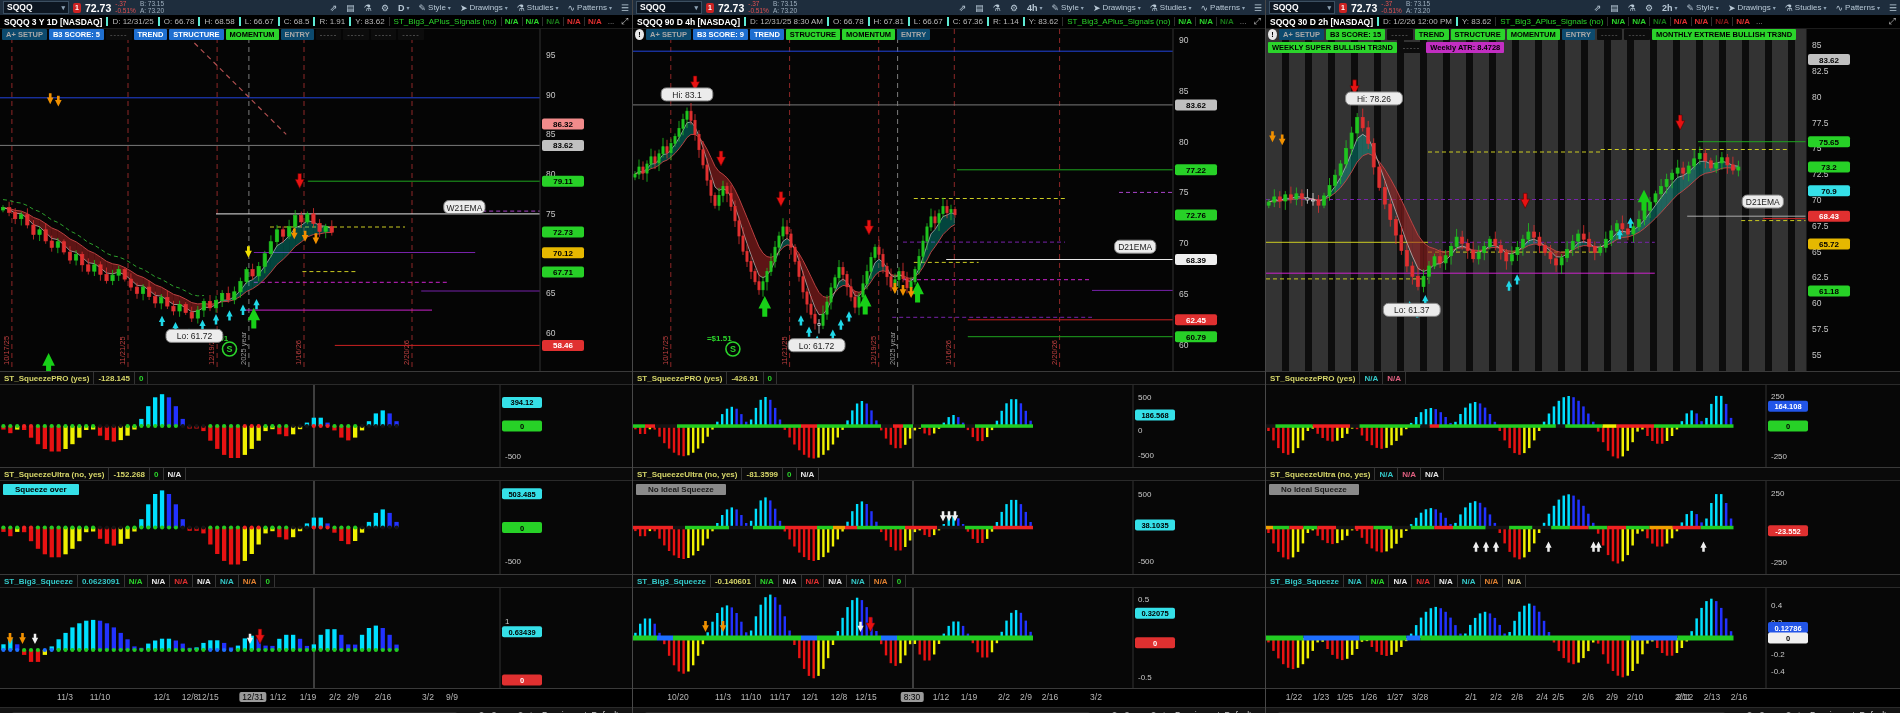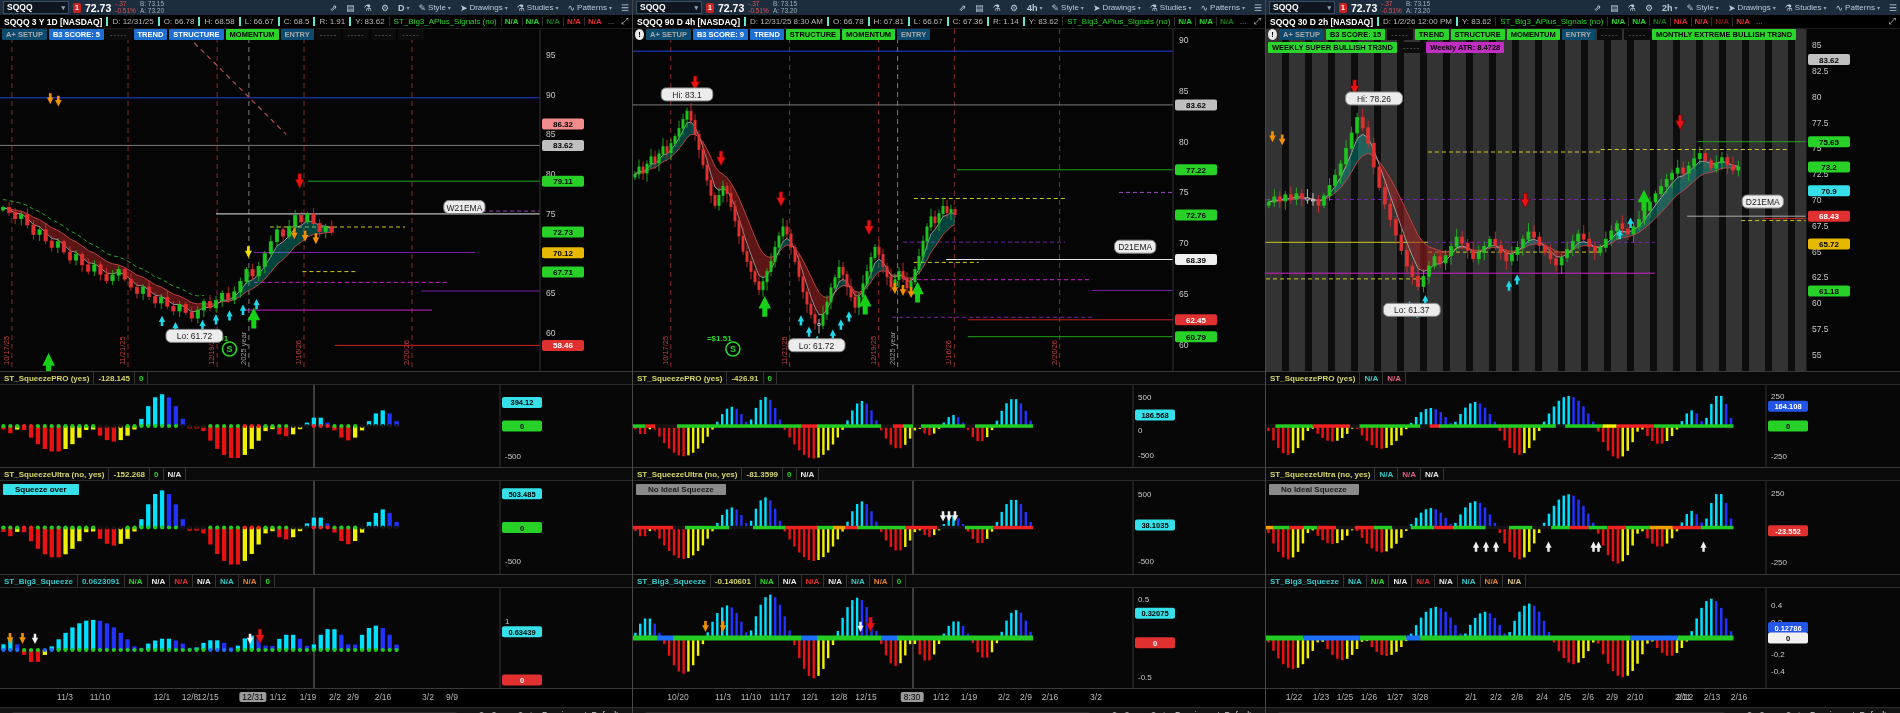--- a/index.html
+++ b/index.html
@@ -2409,21 +2409,21 @@
         <span class="tl" style="left: 28px;">1/22</span>
         <span class="tl" style="left: 55px;">1/23</span>
         <span class="tl" style="left: 79px;">1/25</span>
         <span class="tl" style="left: 103px;">1/26</span>
         <span class="tl" style="left: 129px;">1/27</span>
         <span class="tl" style="left: 154px;">3/28</span>
         <span class="tl" style="left: 205px;">2/1</span>
         <span class="tl" style="left: 230px;">2/2</span>
         <span class="tl" style="left: 251px;">2/8</span>
         <span class="tl" style="left: 276px;">2/4</span>
-        <span class="tl" style="left: 299px; text-align: right;">2/5</span>
+        <span class="tl" style="left: 292px; text-align: right;">2/5</span>
         <span class="tl" style="left: 322px;">2/6</span>
         <span class="tl" style="left: 346px;">2/9</span>
         <span class="tl" style="left: 369px;">2/10</span>
         <span class="tl" style="left: 397px; margin-left: 20px;">2/11</span>
         <span class="tl" style="left: 419px;">2/12</span>
         <span class="tl" style="left: 446px;">2/13</span>
         <span class="tl" style="left: 473px;">2/16</span>
       </div>
       <div class="statusbar">
         <span class="sb-ico">‹</span>

